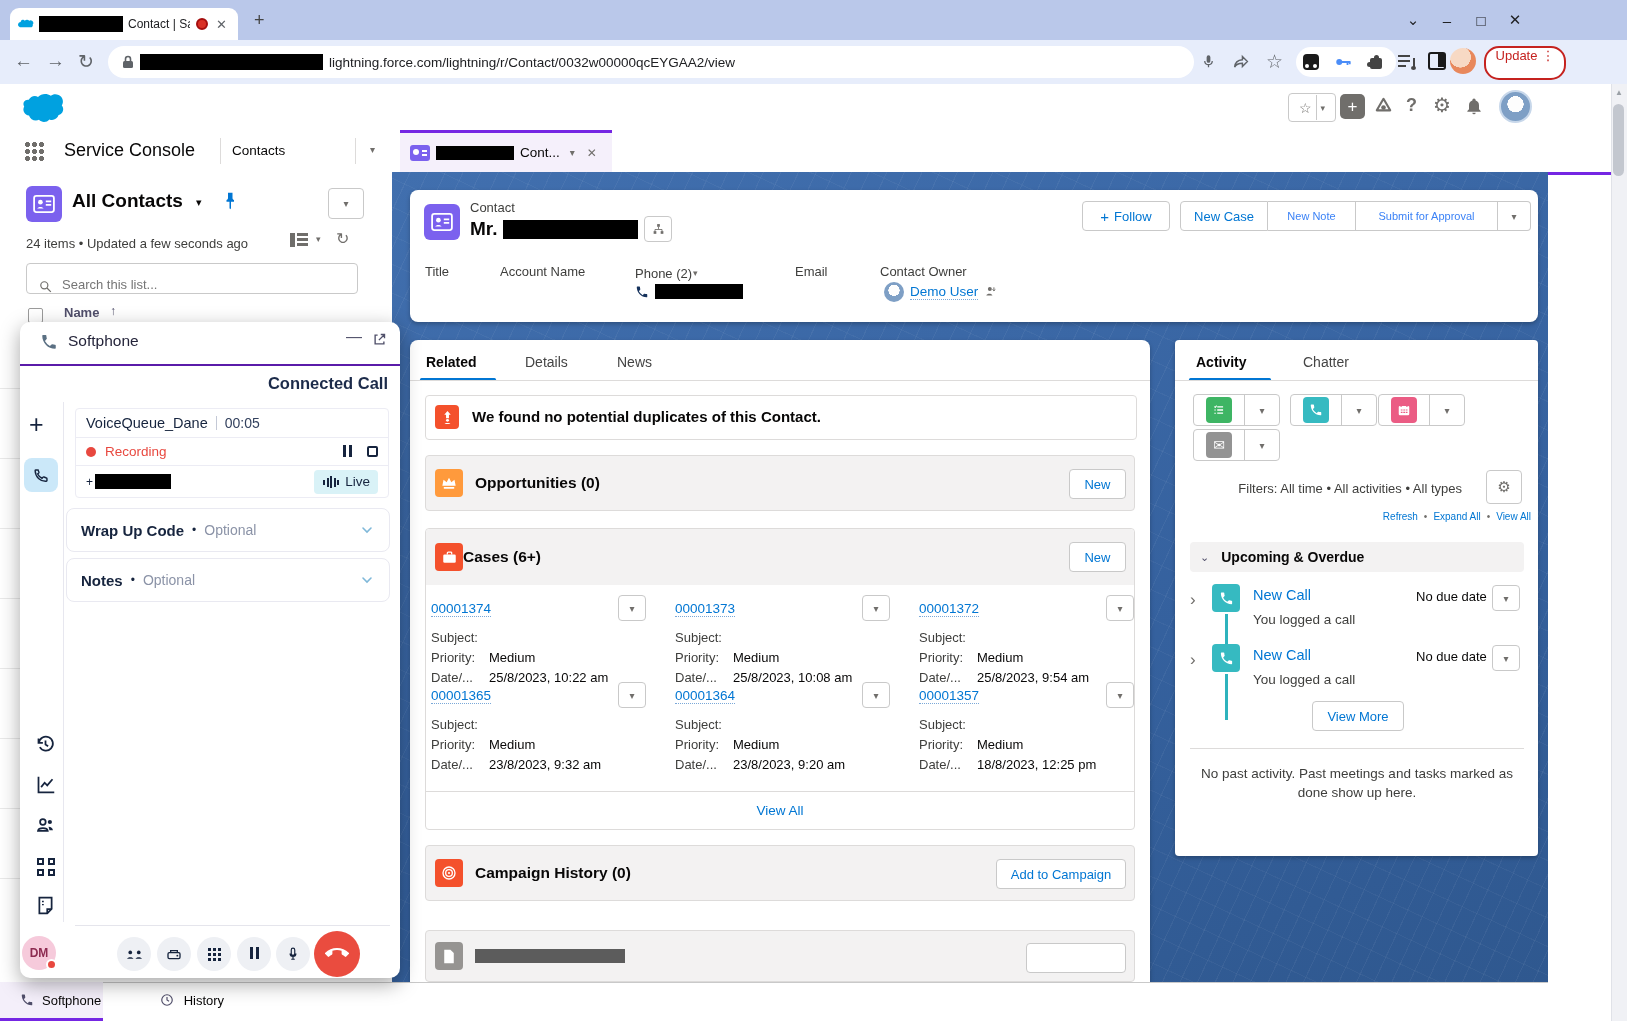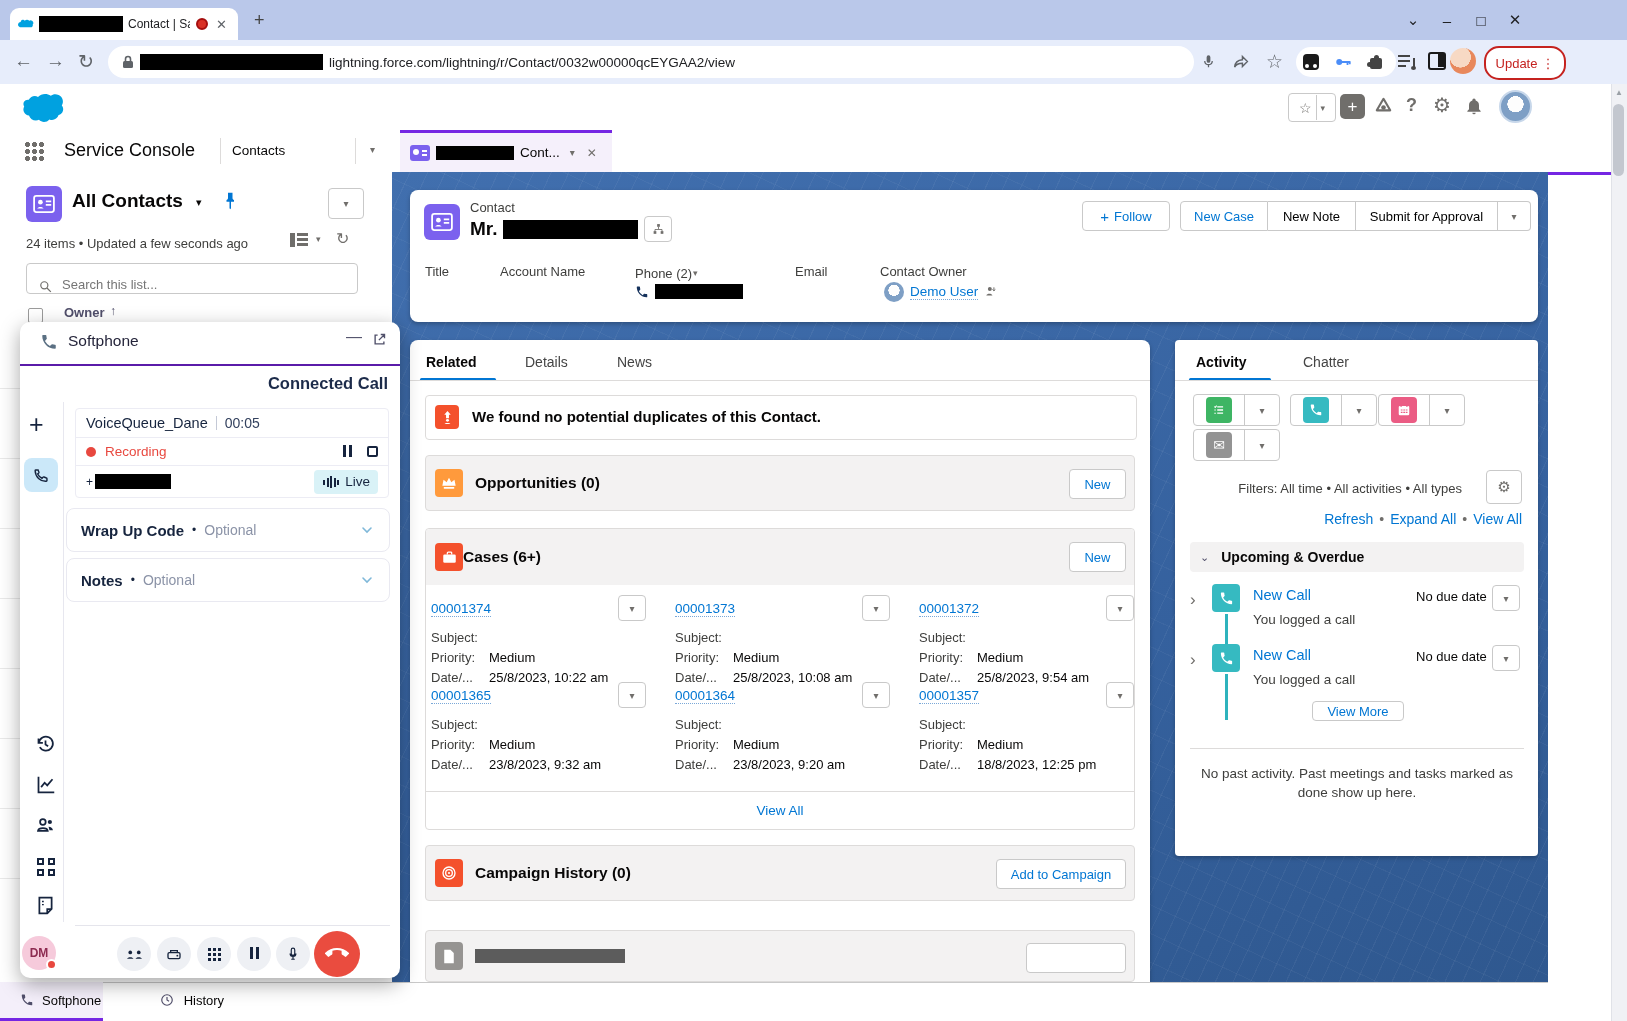--- a/index.html
+++ b/index.html
@@ -15,21 +15,21 @@
   .tabstrip{left:0;top:0;width:1627px;height:40px;background:#bac8ea}
   .btab{left:10px;top:8px;width:228px;height:32px;background:#fff;border-radius:9px 9px 0 0;display:flex;align-items:center;padding:0 8px;box-sizing:border-box}
   .btab .title{font-size:12px;color:#202124;white-space:nowrap;overflow:hidden;max-width:62px}
   .recdot{width:12px;height:12px;border-radius:50%;background:#d93025;border:2px solid #a50e0e;box-sizing:border-box}
   .winctl{font-size:15px;color:#202124;width:34px;height:26px}
   .toolbar{left:0;top:40px;width:1627px;height:44px;background:#e7edfb;border-bottom:1px solid #d5dcef}
   .navg{font-size:19px;color:#5f6368}
   .omnibox{left:108px;top:46px;width:1086px;height:32px;background:#fff;border-radius:16px;display:flex;align-items:center}
   .url{font-size:13.5px;color:#202124}
   .extpill{left:1296px;top:47px;width:100px;height:30px;background:#fff;border-radius:15px}
-  .updatepill{left:1484px;top:46px;width:78px;height:30px;border:2px solid #c5221f;border-radius:15px;background:#fff;display:flex;align-items:center;justify-content:center;gap:4px}
+  .updatepill{left:1484px;top:46px;width:78px;height:30px;border:2px solid #c5221f;border-radius:15px;background:#fff;display:flex;align-items:flex-start;justify-content:center;gap:4px}
   .updatepill .t{color:#c5221f;font-size:13px}
 
   
   .sfheader{left:0;top:84px;width:1627px;height:46px;background:#fff}
   .sfsearch{left:553px;top:91px;width:385px;height:31px;border:1px solid #747474;border-radius:4px;background:#fff;display:flex;align-items:center;box-sizing:border-box}
   .sfsearch input{border:none;outline:none;font-size:13px;color:#444;width:300px;font-family:"Liberation Sans",sans-serif;background:transparent}
   .hico{color:#706e6b}
   .navbar{left:0;top:130px;width:1627px;height:42px;background:#fff;border-bottom:3px solid #7526e3;box-sizing:content-box}
   .waffle{width:20px;height:20px;background:radial-gradient(circle,#706e6b 2.4px,transparent 2.6px);background-size:7px 7px;background-position:0 0}
   .ctab-active{left:400px;top:130px;width:212px;height:42px;background:#f5f0fb;border-top:3px solid #7526e3;box-sizing:border-box;display:flex;align-items:center;padding:0 10px}
@@ -47,21 +47,21 @@
 
   
   .bluebg{left:392px;top:172px;width:1156px;height:810px;
      background:linear-gradient(160deg,#416fae 0%,#35619e 60%,#2f588f 100%);}
   .bluebg:after{content:"";position:absolute;inset:0;
      background:repeating-linear-gradient(115deg,rgba(255,255,255,.05) 0 1px,transparent 1px 16px),
                 repeating-linear-gradient(25deg,rgba(255,255,255,.04) 0 1px,transparent 1px 26px);}
   .card{background:#fff;border-radius:8px;box-shadow:0 2px 4px rgba(0,0,0,.25)}
   .label13{font-size:13px;color:#3e3e3c}
   .sfbtn{border:1px solid #c9c9c9;background:#fff;color:#0176d3;font-size:13px;border-radius:4px;display:flex;align-items:center;justify-content:center;box-sizing:border-box}
-  .grpbtn{border:1px solid #c9c9c9;background:#fff;color:#000000;font-size:13px;display:flex;align-items:center;justify-content:center;box-sizing:border-box;border-left:none}
+  .grpbtn{border:1px solid #c9c9c9;background:#fff;color:#3b82f6;font-size:11px;display:flex;align-items:center;justify-content:center;box-sizing:border-box;border-left:none}
   .link{color:#0176d3;text-decoration:none;cursor:pointer}
   .dotted{border-bottom:1px dotted #7aa8d8}
   .tabtxt{font-size:14px;color:#444}
   .tabtxt.active{font-weight:bold;color:#080707}
   .tabunderline{height:3px;background:#0176d3;border-radius:2px}
   .sectionhead{background:#f3f2f2;border-radius:4px 4px 0 0;display:flex;align-items:center}
   .sqicon{border-radius:4px;display:flex;align-items:center;justify-content:center}
   .case-dd{width:26px;height:24px;border:1px solid #c9c9c9;border-radius:4px;background:#fff;color:#706e6b;font-size:10px;display:flex;align-items:center;justify-content:center}
   .kv{font-size:13px;color:#3e3e3c}
   .kv .v{color:#080707}
@@ -232,21 +232,21 @@
   <span class="abs" style="left:316px;top:62px;font-size:9px;color:#706e6b">▾</span>
   <span class="abs navg" style="left:336px;top:57px;font-size:16px;color:#706e6b">↻</span>
   <div class="abs srch" style="left:26px;top:91px;width:332px;height:31px">
     <svg style="margin:0 8px 0 12px" width="13" height="13" viewBox="0 0 22 22">
         <circle cx="9" cy="9" r="6" fill="none" stroke="#706e6b" stroke-width="2"></circle>
         <line x1="13.5" y1="13.5" x2="20" y2="20" stroke="#706e6b" stroke-width="2"></line>
       </svg>
     <input placeholder="Search this list..." style="">
   </div>
   <span class="abs" style="left:28px;top:136px;width:13px;height:13px;border:1px solid #9b9b9b;border-radius:2px;background:#fff"></span>
-  <span class="abs" style="left:64px;top:133px;font-size:13px;font-weight:bold;color:#514f6b">Owner</span>
+  <span class="abs" style="left:64px;top:133px;font-size:13px;font-weight:bold;color:#514f6b">Name</span>
   <span class="abs" style="left:110px;top:132px;font-size:12px;color:#514f6b">↑</span>
   <div class="abs rowline" style="left:0;top:216px;width:20px"></div>
   <div class="abs rowline" style="left:0;top:286px;width:20px"></div>
   <div class="abs rowline" style="left:0;top:356px;width:20px"></div>
   <div class="abs rowline" style="left:0;top:426px;width:20px"></div>
   <div class="abs rowline" style="left:0;top:496px;width:20px"></div>
   <div class="abs rowline" style="left:0;top:566px;width:20px"></div>
   <div class="abs rowline" style="left:0;top:636px;width:20px"></div>
   <div class="abs rowline" style="left:0;top:706px;width:20px"></div>
 </div>
@@ -464,21 +464,21 @@
   <div class="abs qa-group" style="left:18px;top:89px">
     <span class="qa-main">
         <span class="sqicon ico" style="width:26px;height:26px;background:#939393;color:#fff;font-size:14px">✉</span>
       </span>
     <span class="qa-caret">▾</span>
   </div>
 
   <span class="abs" style="right:76px;top:141px;font-size:13px;color:#3e3e3c">Filters: All time • All activities • All types</span>
   <div class="abs ddbtn" style="right:16px;top:130px;width:34px;height:32px;font-size:15px">⚙</div>
 
-  <div class="abs flex" style="right:16px;top:171px;gap:6px;font-size:14px">
+  <div class="abs flex" style="right:7px;top:171px;gap:6px;font-size:10px">
     <span class="link">Refresh</span>
     <span style="color:#706e6b">•</span>
     <span class="link">Expand All</span>
     <span style="color:#706e6b">•</span>
     <span class="link">View All</span>
   </div>
 
   <div class="abs sectionhead" style="left:15px;top:202px;width:334px;height:30px;border-radius:4px">
     <span style="margin-left:10px;font-size:11px;color:#514f6b">⌄</span>
     <span style="margin-left:12px;font-size:14px;font-weight:bold">Upcoming &amp; Overdue</span>
@@ -505,21 +505,21 @@
           <path fill="#fff" d="M6.62 10.79a15.05 15.05 0 0 0 6.59 6.59l2.2-2.2a1 1 0 0 1 1.02-.24c1.12.37 2.33.57 3.57.57a1 1 0 0 1 1 1V20a1 1 0 0 1-1 1C10.85 21 3 13.15 3 3.5a1 1 0 0 1 1-1H7.5a1 1 0 0 1 1 1c0 1.24.2 2.45.57 3.57a1 1 0 0 1-.24 1.02z"></path>
         </svg>
     </span>
     <span class="tealline" style="left:50px;top:32px;height:46px"></span>
     <span class="abs link" style="left:78px;top:5px;font-size:14.5px">New Call</span>
     <span class="abs" style="left:241px;top:7px;font-size:13px">No due date</span>
     <span class="case-dd abs" style="left:317px;top:3px">▾</span>
     <span class="abs" style="left:78px;top:30px;font-size:13.5px;color:#3e3e3c">You logged a call</span>
   </div>
 
-  <div class="abs sfbtn" style="left:137px;top:361px;width:92px;height:20px">View More</div>
+  <div class="abs sfbtn" style="left:137px;top:361px;width:92px;height:30px">View More</div>
   <div class="abs" style="left:15px;top:408px;width:334px;border-top:1px solid #dddbda"></div>
   <div class="abs" style="left:20px;top:424px;width:324px;text-align:center;font-size:13.5px;color:#3e3e3c;line-height:19px">No past activity. Past meetings and tasks marked as done show up here.</div>
 </div>
 
 <div class="abs softphone">
   <svg class="abs" style="left:20px;top:11px" width="18" height="18" viewBox="0 0 24 24">
       <path fill="#5b7083" d="M6.62 10.79a15.05 15.05 0 0 0 6.59 6.59l2.2-2.2a1 1 0 0 1 1.02-.24c1.12.37 2.33.57 3.57.57a1 1 0 0 1 1 1V20a1 1 0 0 1-1 1C10.85 21 3 13.15 3 3.5a1 1 0 0 1 1-1H7.5a1 1 0 0 1 1 1c0 1.24.2 2.45.57 3.57a1 1 0 0 1-.24 1.02z"></path>
     </svg>
   <span class="abs" style="left:48px;top:10px;font-size:15.5px;color:#24243a">Softphone</span>
   <span class="abs" style="left:326px;top:6px;font-size:16px;color:#51516b">—</span>

